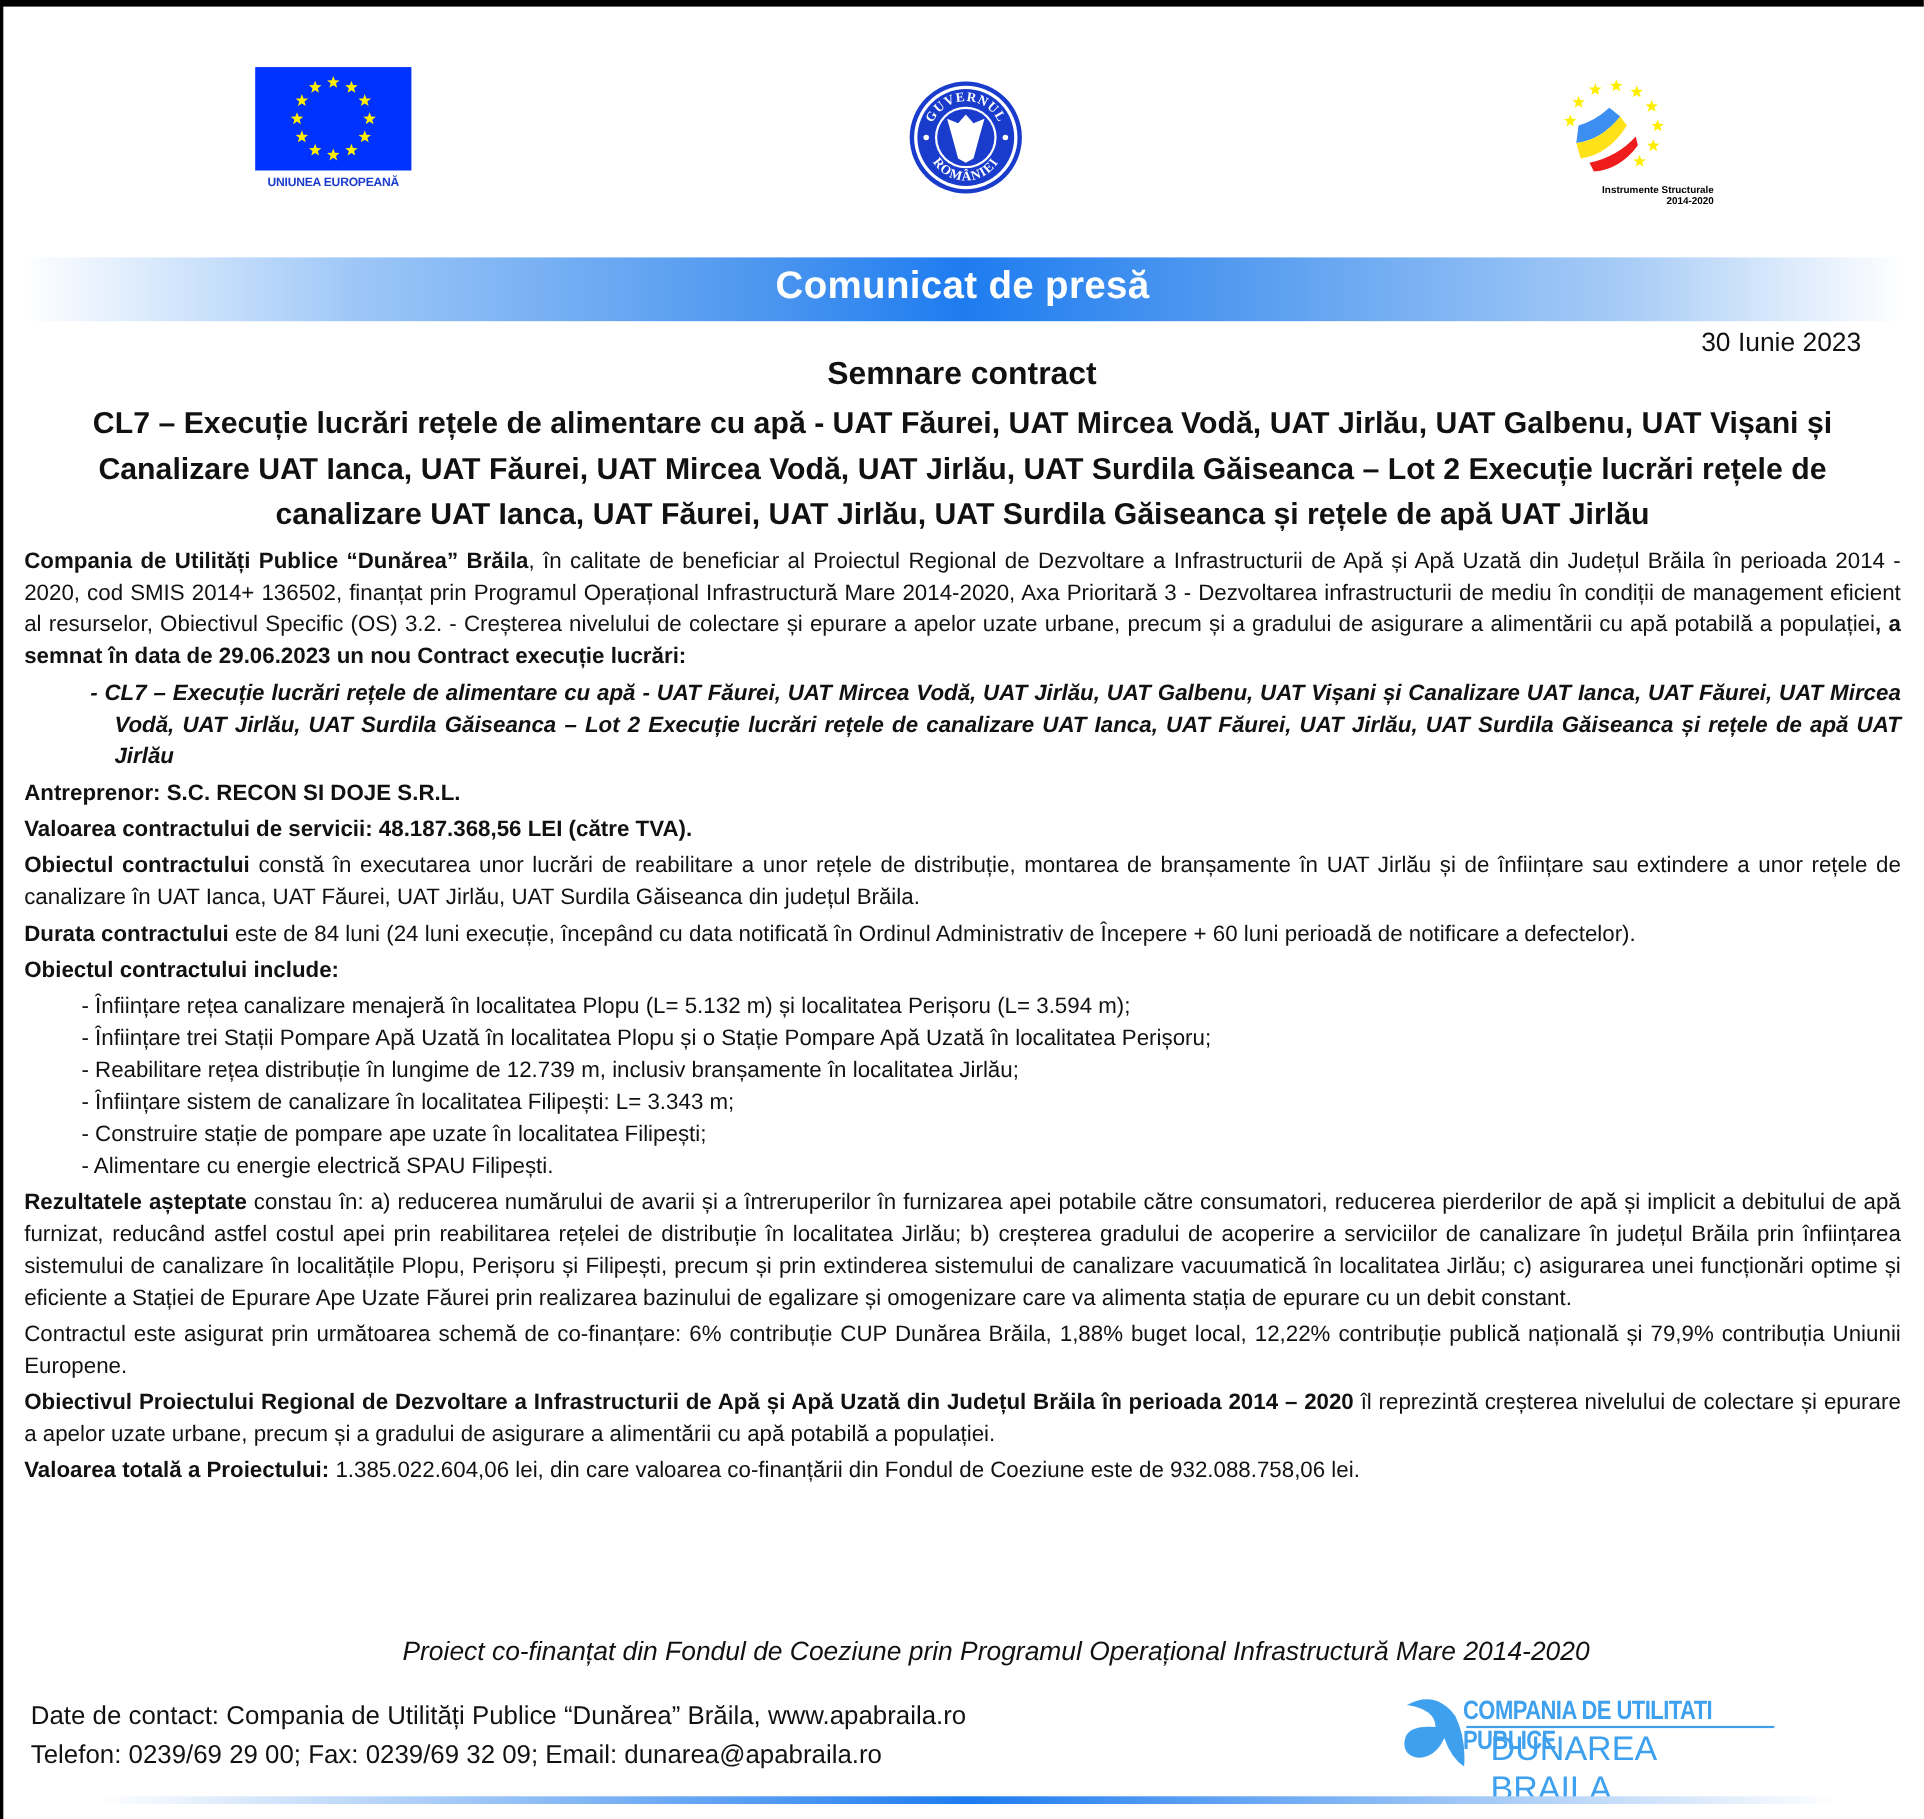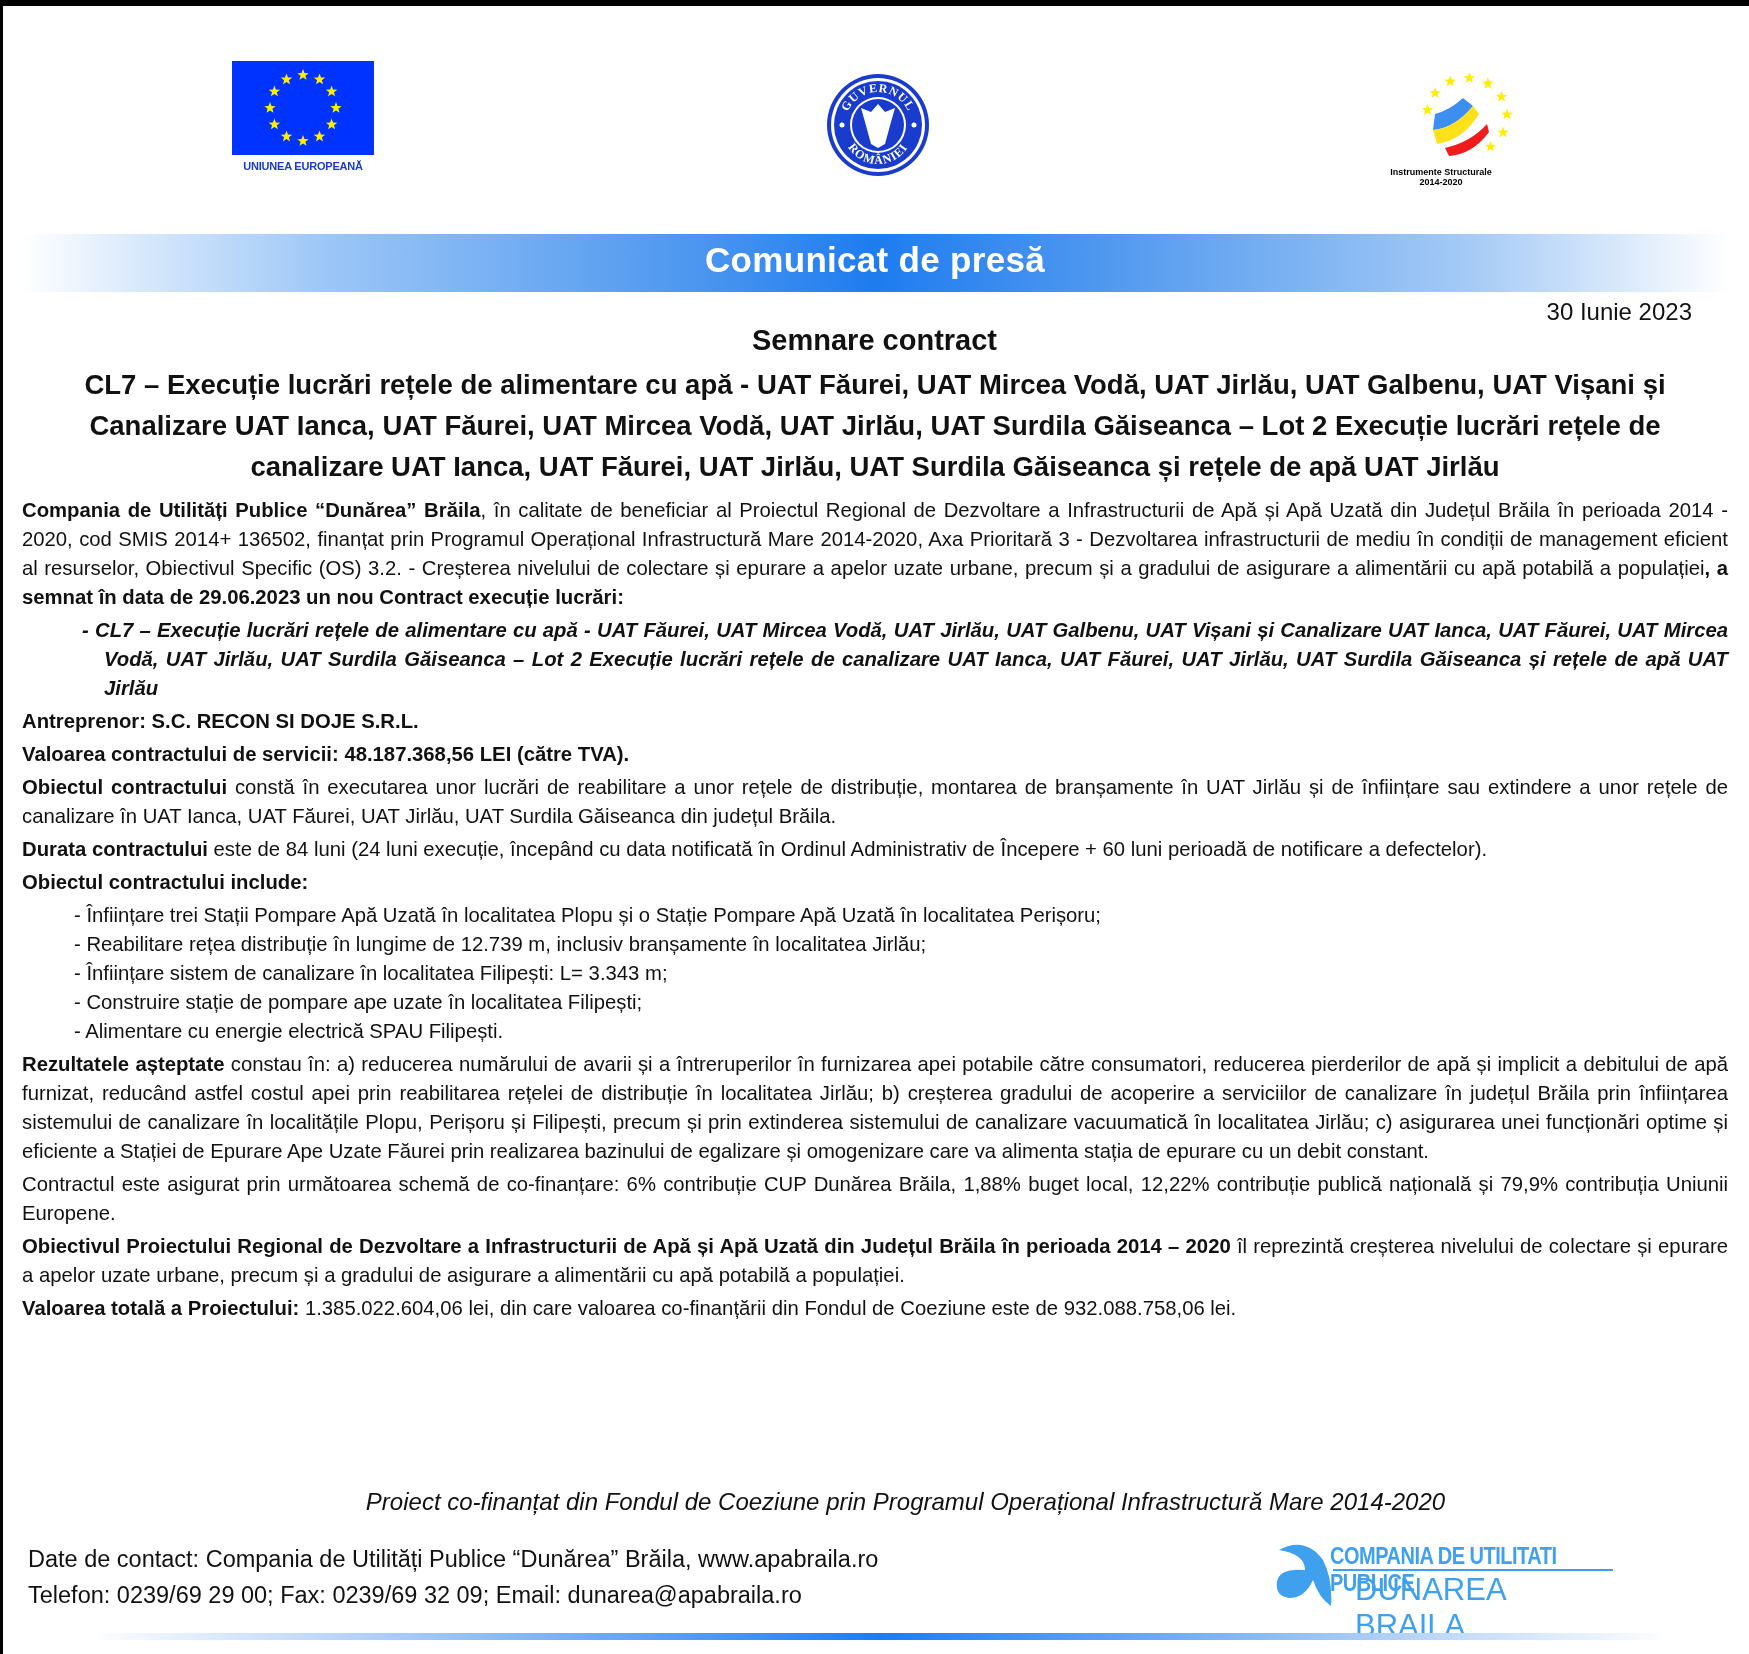--- a/index.html
+++ b/index.html
@@ -6,21 +6,21 @@
   body { width:1749px; height:1654px; background:#fff; position:relative; overflow:hidden;
          font-family:"Liberation Sans", sans-serif; color:#111; }
   .frame { position:absolute; left:0; top:0; width:1749px; height:1654px; box-sizing:border-box;
            border-top:6px solid #000; border-left:3px solid #000; }
   .logo { position:absolute; }
   .eu { left:232px; top:61px; width:142px; height:94px; background:#0033ff; }
   .eu-label { position:absolute; left:232px; top:160px; width:142px; text-align:center;
               font-weight:bold; font-size:11px; color:#1a3ccc; letter-spacing:-0.2px; }
   .gov { left:825px; top:72px; width:106px; height:106px; }
   .is { left:1415px; top:70px; width:100px; height:90px; }
-  .is-label { position:absolute; left:1356px; top:167px; width:170px; text-align:center; font-size:9px;
+  .is-label { position:absolute; left:1388px; top:167px; width:170px; text-align:right; font-size:9px;
               font-weight:bold; color:#000; line-height:10px; }
   .banner { position:absolute; left:20px; top:234px; width:1710px; height:58px;
             background:linear-gradient(to right, #ffffff 0%, #9cc6f7 18%, #4a95ef 40%, #1e7cf0 50%, #4a95ef 62%, #a6cbf6 85%, #ffffff 100%); }
   .banner-title { position:absolute; left:0; right:0; top:6px; text-align:center; color:#fff;
                   font-weight:bold; font-size:35px; letter-spacing:0.3px; }
   .date { position:absolute; right:57px; top:298px; font-size:24px; }
   .subtitle { position:absolute; left:0; width:1749px; top:324px; text-align:center; font-weight:bold; font-size:29px; }
   .headline { position:absolute; left:36px; width:1678px; top:364px; text-align:center; font-weight:bold; font-size:27.5px; line-height:41px; }
   .body { position:absolute; left:22px; width:1706px; top:496px; font-size:20.3px; line-height:29px; }
   .body p { margin:0 0 4px 0; text-align:justify; }
@@ -118,20 +118,21 @@
 
 <div class="body">
   <p><b>Compania de Utilități Publice “Dunărea” Brăila</b><span>, în calitate de beneficiar al Proiectul Regional de Dezvoltare a Infrastructurii de Apă și Apă Uzată din Județul Brăila în perioada 2014 - 2020, cod SMIS 2014+ 136502, finanțat prin Programul Operațional Infrastructură Mare 2014-2020, Axa Prioritară 3 - Dezvoltarea infrastructurii de mediu în condiții de management eficient al resurselor, Obiectivul Specific (OS) 3.2. - Creșterea nivelului de colectare și epurare a apelor uzate urbane, precum și a gradului de asigurare a alimentării cu apă potabilă a populației</span><b>, a semnat în data de 29.06.2023 un nou Contract execuție lucrări:</b></p>
   <p class="contract-item">-  CL7 – Execuție lucrări rețele de alimentare cu apă - UAT Făurei, UAT Mircea Vodă, UAT Jirlău, UAT Galbenu, UAT Vișani și Canalizare UAT Ianca, UAT Făurei, UAT Mircea Vodă, UAT Jirlău, UAT Surdila Găiseanca – Lot 2 Execuție lucrări rețele de canalizare UAT Ianca, UAT Făurei, UAT Jirlău, UAT Surdila Găiseanca și rețele de apă UAT Jirlău</p>
   <p><b>Antreprenor: S.C. RECON SI DOJE S.R.L.</b></p>
   <p><b>Valoarea contractului de servicii: 48.187.368,56 LEI (către TVA).</b></p>
   <p><b>Obiectul contractului</b><span> constă în executarea unor lucrări de reabilitare a unor rețele de distribuție, montarea de branșamente în UAT Jirlău și de înființare sau extindere a unor rețele de canalizare în UAT Ianca, UAT Făurei, UAT Jirlău, UAT Surdila Găiseanca din județul Brăila.</span></p>
   <p><b>Durata contractului</b><span> este de 84 luni (24 luni execuție, începând cu data notificată în Ordinul Administrativ de Începere + 60 luni perioadă de notificare a defectelor).</span></p>
   <p><b>Obiectul contractului include:</b></p>
   <ul class="list">
+    <li>- Înființare rețea canalizare menajeră în localitatea Plopu (L= 5.132 m) și localitatea Perișoru (L= 3.594 m);</li>
     <li>- Înființare trei Stații Pompare Apă Uzată în localitatea Plopu și o Stație Pompare Apă Uzată în localitatea Perișoru;</li>
     <li>- Reabilitare rețea distribuție în lungime de 12.739 m, inclusiv branșamente în localitatea Jirlău;</li>
     <li>- Înființare sistem de canalizare în localitatea Filipești: L= 3.343 m;</li>
     <li>- Construire stație de pompare ape uzate în localitatea Filipești;</li>
     <li>- Alimentare cu energie electrică SPAU Filipești.</li>
   </ul>
   <p><b>Rezultatele așteptate</b><span> constau în: a) reducerea numărului de avarii și a întreruperilor în furnizarea apei potabile către consumatori, reducerea pierderilor de apă și implicit a debitului de apă furnizat, reducând astfel costul apei prin reabilitarea rețelei de distribuție în localitatea Jirlău; b) creșterea gradului de acoperire a serviciilor de canalizare în județul Brăila prin înființarea sistemului de canalizare în localitățile Plopu, Perișoru și Filipești, precum și prin extinderea sistemului de canalizare vacuumatică în localitatea Jirlău; c) asigurarea unei funcționări optime și eficiente a Stației de Epurare Ape Uzate Făurei prin realizarea bazinului de egalizare și omogenizare care va alimenta stația de epurare cu un debit constant.</span></p>
   <p>Contractul este asigurat prin următoarea schemă de co-finanțare: 6% contribuție CUP Dunărea Brăila, 1,88% buget local, 12,22% contribuție publică națională și 79,9% contribuția Uniunii Europene.</p>
   <p><b>Obiectivul Proiectului Regional de Dezvoltare a Infrastructurii de Apă și Apă Uzată din Județul Brăila în perioada 2014 – 2020</b><span> îl reprezintă creșterea nivelului de colectare și epurare a apelor uzate urbane, precum și a gradului de asigurare a alimentării cu apă potabilă a populației.</span></p>
   <p><b>Valoarea totală a Proiectului:</b><span> 1.385.022.604,06 lei, din care valoarea co-finanțării din Fondul de Coeziune este de 932.088.758,06 lei.</span></p>

